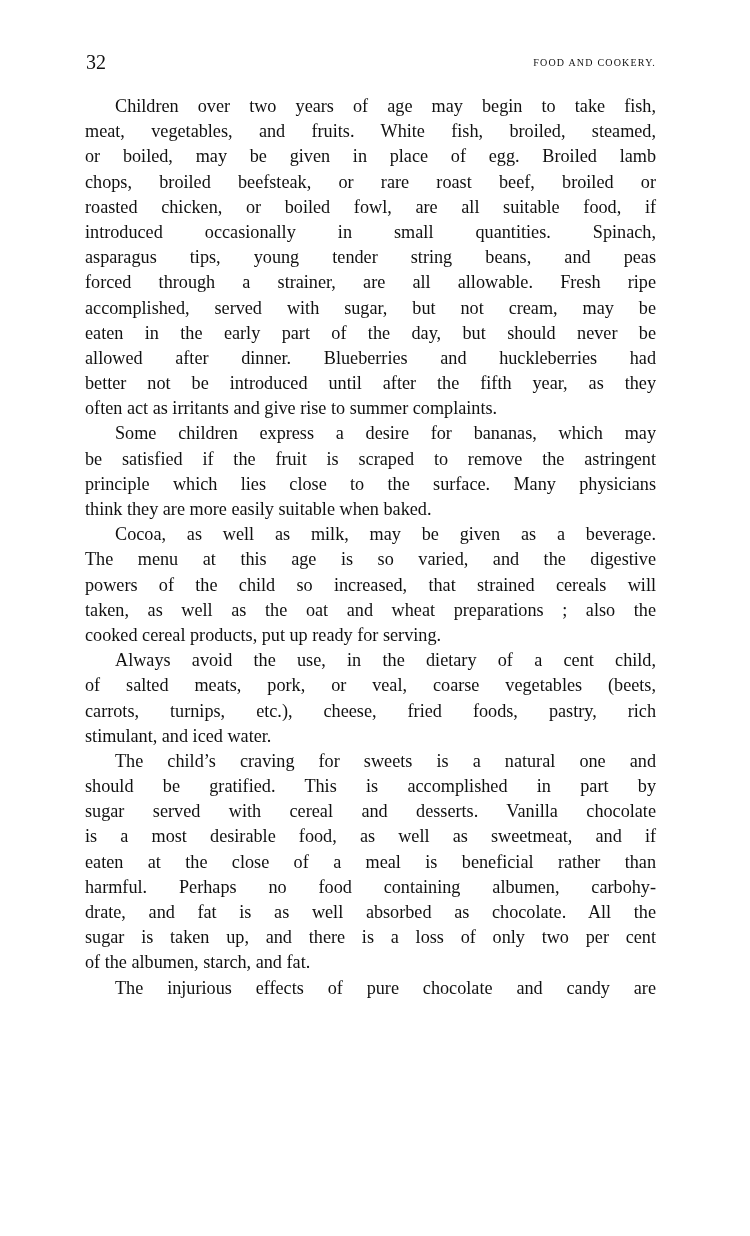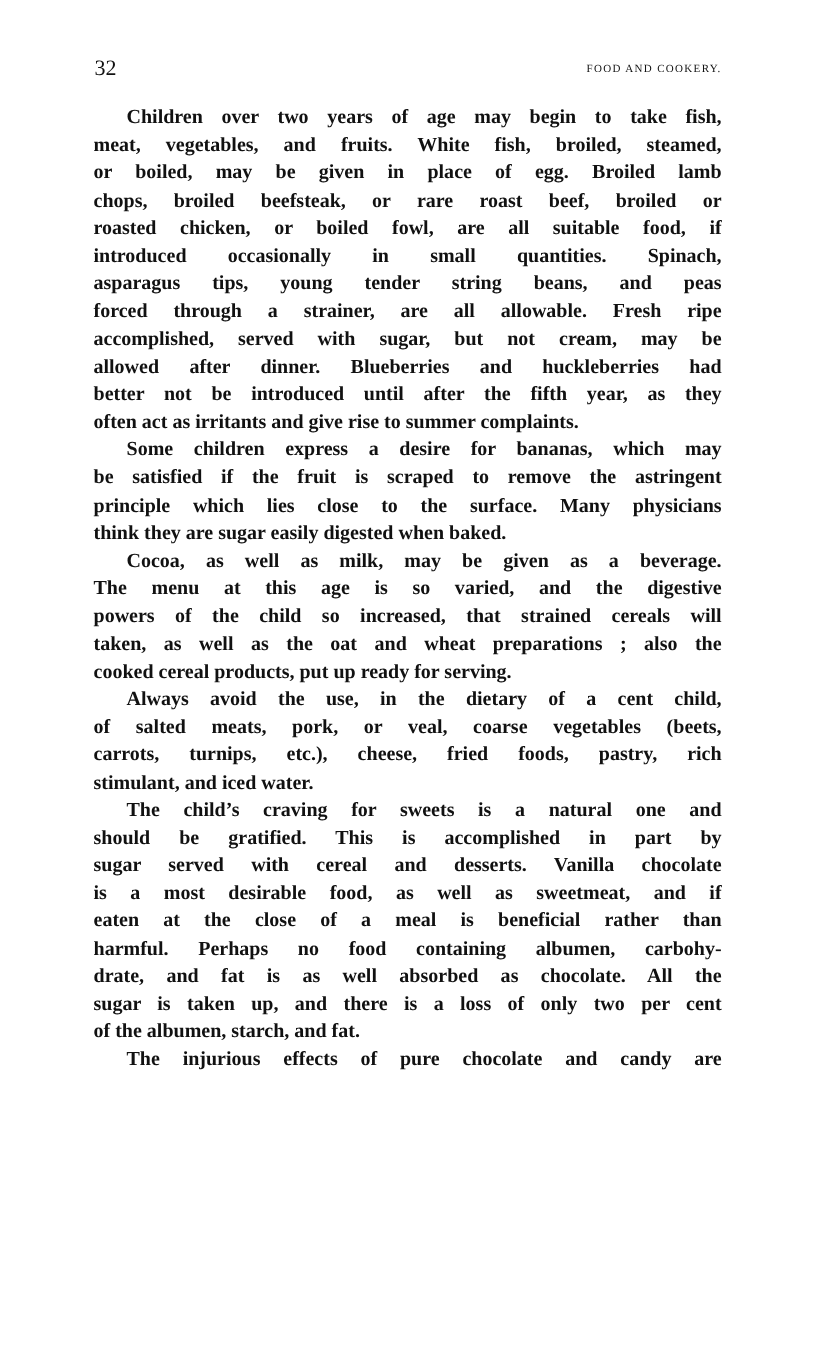--- a/index.html
+++ b/index.html
@@ -53,21 +53,20 @@
     }
     .line {
       display: block;
       height: 25.2px;
       line-height: 25.2px;
       font-size: 18.2px;
       white-space: nowrap;
       text-align: justify;
       text-align-last: justify;
       overflow: visible;
-      font-weight: bold;
     }
     .line.indent {
       padding-left: 30px;
     }
     .line.last {
       text-align-last: left;
     }
   </style>
 </head>
 <body>
@@ -82,29 +81,30 @@
       <div class="paragraph">
         <span class="line indent">Children over two years of age may begin to take fish,</span>
         <span class="line">meat, vegetables, and fruits.   White fish, broiled, steamed,</span>
         <span class="line">or boiled, may be given in place of egg.   Broiled lamb</span>
         <span class="line">chops, broiled beefsteak, or rare roast beef, broiled or</span>
         <span class="line">roasted chicken, or boiled fowl, are all suitable food, if</span>
         <span class="line">introduced occasionally in small quantities.   Spinach,</span>
         <span class="line">asparagus tips, young tender string beans, and peas</span>
         <span class="line">forced through a strainer, are all allowable.  Fresh ripe</span>
         <span class="line">accomplished, served with sugar, but not cream, may be</span>
+        <span class="line">eaten in the early part of the day, but should never be</span>
         <span class="line">allowed after dinner.  Blueberries and huckleberries had</span>
         <span class="line">better not be introduced until after the fifth year, as they</span>
         <span class="line last">often act as irritants and give rise to summer complaints.</span>
       </div>
       <div class="paragraph">
         <span class="line indent">Some children express a desire for bananas, which may</span>
         <span class="line">be satisfied if the fruit is scraped to remove the astringent</span>
         <span class="line">principle which lies close to the surface.   Many physicians</span>
-        <span class="line last">think they are sugar easily digested when baked.</span>
+        <span class="line last">think they are more easily suitable when baked.</span>
       </div>
       <div class="paragraph">
         <span class="line indent">Cocoa, as well as milk, may be given as a beverage.</span>
         <span class="line">The menu at this age is so varied, and the digestive</span>
         <span class="line">powers of the child so increased, that strained cereals will</span>
         <span class="line">taken, as well as the oat and wheat preparations ; also the</span>
         <span class="line last">cooked cereal products, put up ready for serving.</span>
       </div>
       <div class="paragraph">
         <span class="line indent">Always avoid the use, in the dietary of a cent child,</span>

